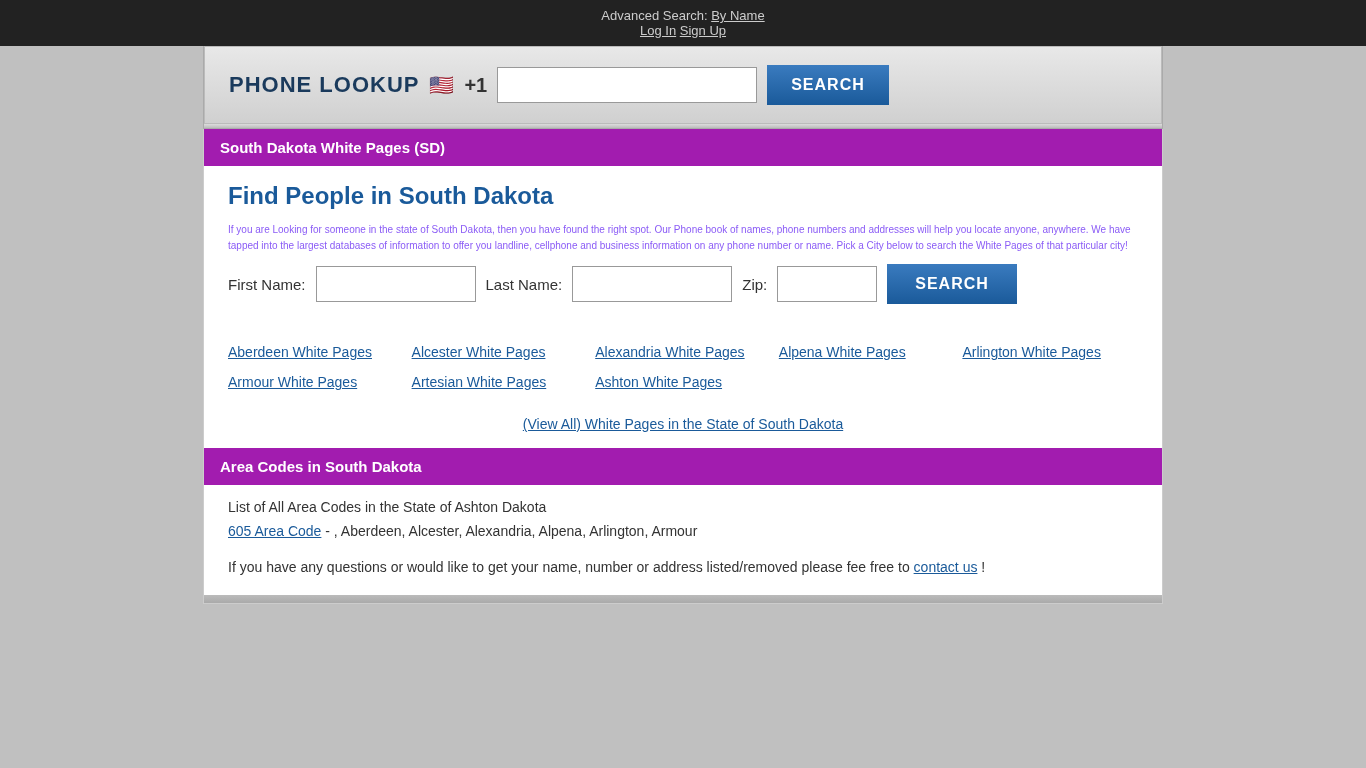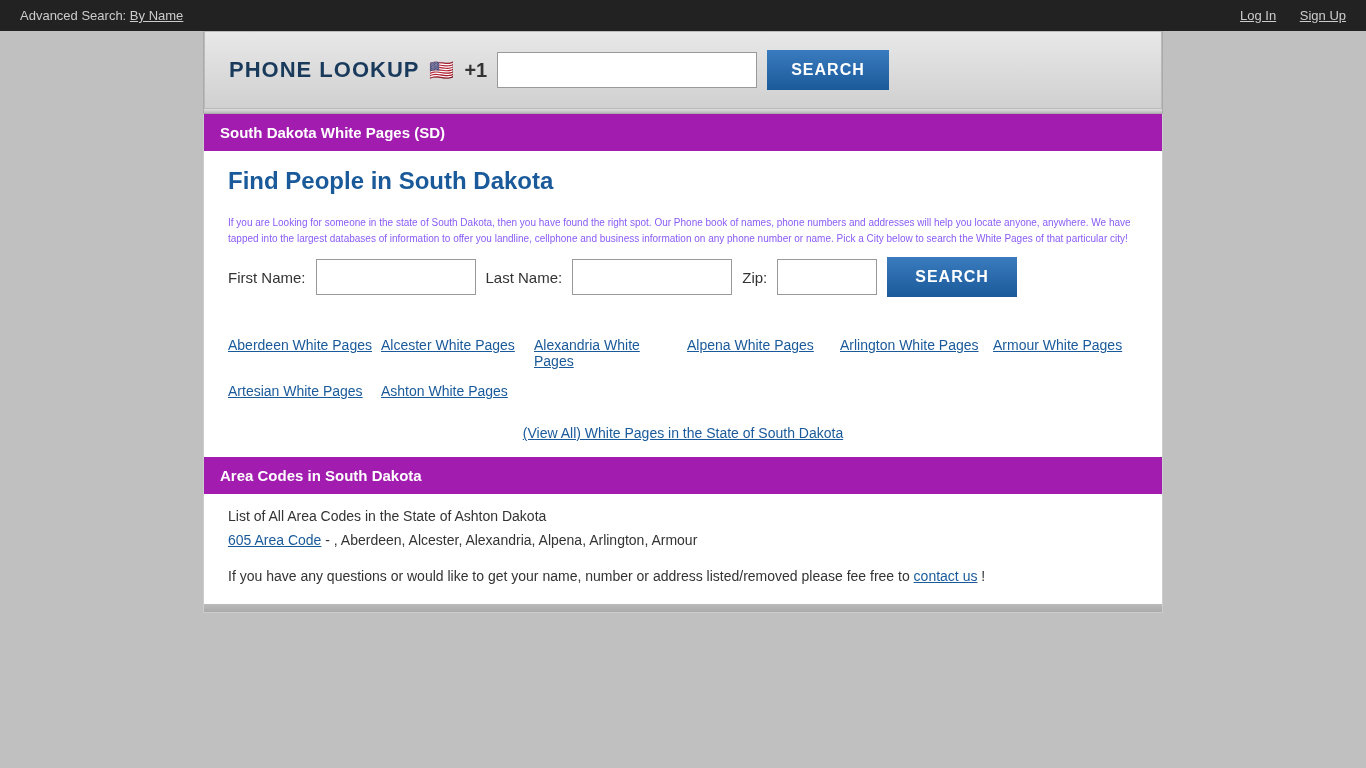--- a/index.html
+++ b/index.html
@@ -12,28 +12,29 @@
 
     
     .top-bar {
       background: #222;
       color: #ccc;
       padding: 8px 20px;
       display: flex;
       justify-content: space-between;
       align-items: center;
       font-size: 13px;
+      flex-direction: column;
     }
     .top-bar a {
       color: #ccc;
       text-decoration: underline;
       cursor: pointer;
     }
     .top-bar-right a {
-      margin-left: 20px;
+      margin-left: 0;
       color: #ccc;
       text-decoration: underline;
       cursor: pointer;
     }
 
     
     .phone-lookup-bar {
       background: linear-gradient(to bottom, #e8e8e8, #d0d0d0);
       border: 1px solid #bbb;
       padding: 18px 24px;
@@ -87,21 +88,21 @@
       font-weight: bold;
     }
 
     .section-body {
       padding: 16px 24px;
     }
 
     .page-title {
       font-size: 24px;
       color: #1a5a9a;
-      margin-bottom: 20px;
+      margin-bottom: 12px;
     }
 
     .description {
       font-size: 10px;
       color: #8b5cf6;
       line-height: 1.6;
       margin-bottom: 10px;
     }
 
     
@@ -134,21 +135,21 @@
       font-weight: bold;
       letter-spacing: 1px;
       cursor: pointer;
       height: 40px;
       text-transform: uppercase;
     }
 
     
     .city-links-grid {
       display: grid;
-      grid-template-columns: repeat(6, 1fr);
+      grid-template-columns: repeat(5, 1fr);
       gap: 14px 8px;
       padding: 16px 24px;
     }
     .city-link {
       color: #1a5a9a;
       text-decoration: underline;
       cursor: pointer;
       font-size: 14px;
     }
 

